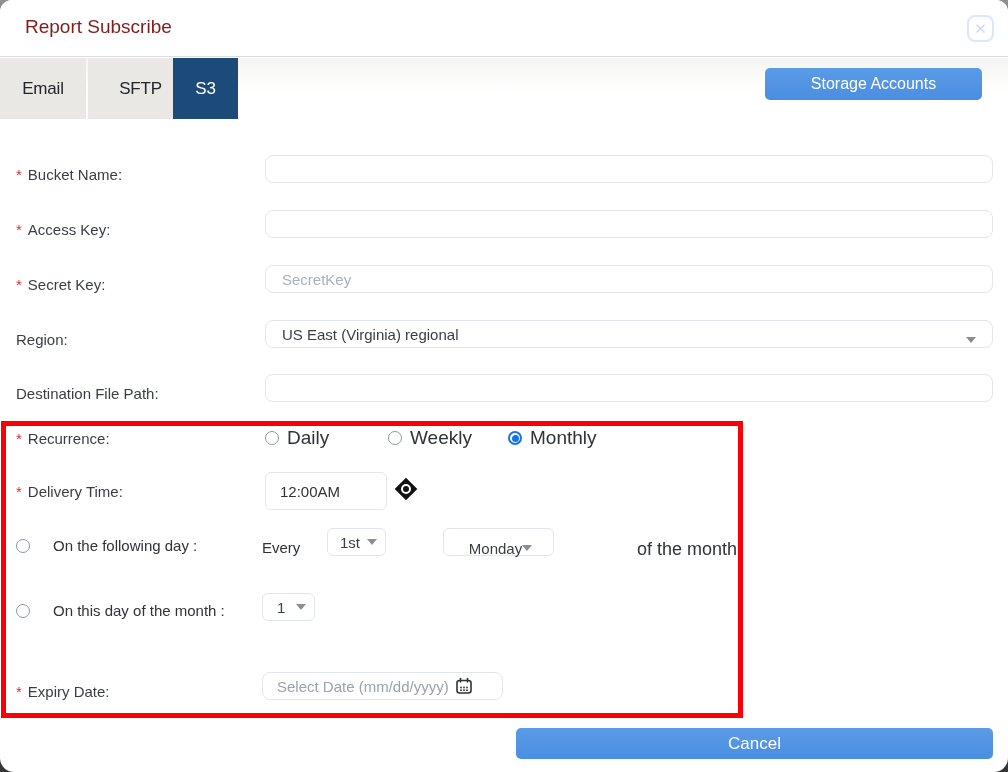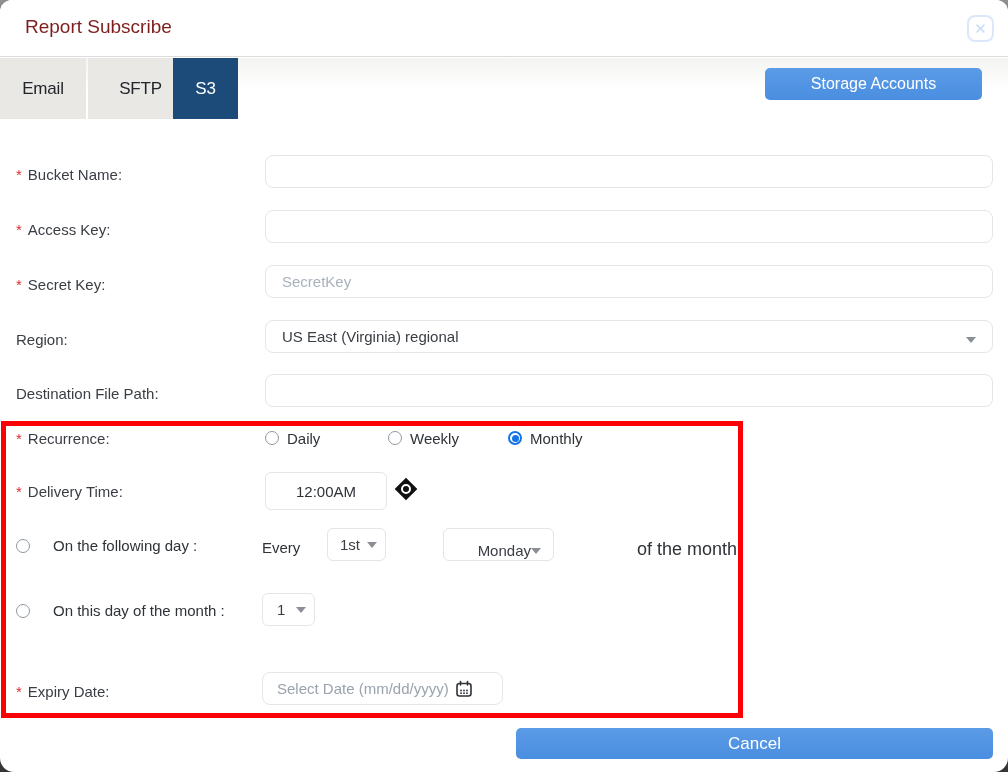--- a/index.html
+++ b/index.html
@@ -34,21 +34,21 @@
   .btn { background:linear-gradient(180deg,#5b9be7 0%,#4a8ee0 100%);
     color:#fff; border:none; border-radius:5px; display:flex; align-items:center;
     justify-content:center; cursor:pointer; }
   .storage-btn { position:absolute; right:26px; top:10px; width:217px; height:32px;
     font-size:16px; }
   
   .field-label { position:absolute; left:16px; font-size:15px; color:#3a3e44;
     display:flex; align-items:center; height:38px; }
   .req { color:#e02b2b; margin-right:6px; font-size:15px; }
   .txt-input, .sel-box {
-    position:absolute; left:265px; width:728px; height:33px;
+    position:absolute; left:265px; width:728px; height:28px;
     border:1px solid #e2e6e9; border-radius:8px; background:#fff;
     font-family:inherit; font-size:15px; color:#3a3e44; padding:0 16px; outline:none;
   }
   .txt-input::placeholder { color:#a9b2bc; opacity:1; }
   .sel-box { display:flex; align-items:center; cursor:pointer; position:absolute; }
   .caret { width:0; height:0; border-left:5px solid transparent;
     border-right:5px solid transparent; border-top:6px solid #8a8f96; }
   .sel-caret-right { position:absolute; right:16px; top:16px; }
   
   .y-bucket  { top:155px; } .y-access { top:210px; } .y-secret { top:265px; }
@@ -56,46 +56,46 @@
   
   .red-box { position:absolute; left:1px; top:421px; width:742px; height:297px;
     border:5px solid #fb0007; pointer-events:none; z-index:5; }
   
   .radio { width:14px; height:14px; border-radius:50%; border:1.5px solid #9098a0;
     background:#fff; display:inline-block; flex:none; cursor:pointer; }
   .radio.checked { border:2px solid #1474e6; position:relative; }
   .radio.checked::after { content:""; position:absolute; left:50%; top:50%;
     width:7px; height:7px; margin:-3.5px 0 0 -3.5px; border-radius:50%; background:#1474e6; }
   .radio-opt { position:absolute; display:flex; align-items:center; gap:8px;
-    font-size:15px; color:#2e3338; height:20px; }
+    font-size:19px; color:#2e3338; height:20px; }
   .row-label-radio { position:absolute; display:flex; align-items:center; gap:23px;
     font-size:15px; color:#2e3338; }
   
   .y-recur-label { top:419px; }
   .opt-daily   { left:265px; top:428px; }
   .opt-weekly  { left:388px; top:428px; }
   .opt-monthly { left:508px; top:428px; }
   
   .y-deliv-label { top:472px; }
   .time-input { position:absolute; left:265px; top:472px; width:122px; height:38px;
     border:1px solid #e2e6e9; border-radius:6px; font-family:inherit; font-size:15px;
-    color:#2e3338; padding:0 14px; outline:none;text-align:center; }
+    color:#2e3338; padding:0 14px; outline:none; }
   .time-spinner { position:absolute; left:395px; top:478px; width:22px; height:22px;
     cursor:pointer; }
   .time-spinner .diamond { position:absolute; left:3px; top:3px; width:16px; height:16px;
     background:#111; transform:rotate(45deg); }
   .time-spinner .ring { position:absolute; left:6px; top:6px; width:10px; height:10px;
     border-radius:50%; border:2px solid #fff; background:#111; }
   
   .fd-radio-row { left:16px; top:537px; }
   .every-label { position:absolute; left:262px; top:539px; font-size:15px; color:#2e3338; }
   .ordinal-box { left:327px; top:528px; width:59px; padding:0 8px 0 12px;
     justify-content:space-between; border-radius:6px; }
   .weekday-box { left:443px; top:528px; width:111px; padding:12px 12px 0 16px;
-    justify-content:flex-end; border-radius:6px; }
+    justify-content:center; border-radius:6px; }
   .suffix-label { position:absolute; left:637px; top:539px; font-size:18px; color:#2e3338; }
   
   .dm-radio-row { left:16px; top:602px; }
   .day-box { left:262px; top:593px; width:53px; padding:0 8px 0 14px;
     justify-content:space-between; border-radius:6px; }
   
   .y-expiry-label { top:672px; }
   .date-box { left:262px; top:672px; width:241px; border-radius:8px; gap:6px;
     color:#9aa3ad; padding:0 12px 0 14px; }
   .cal-icon { flex:none; display:flex; }

